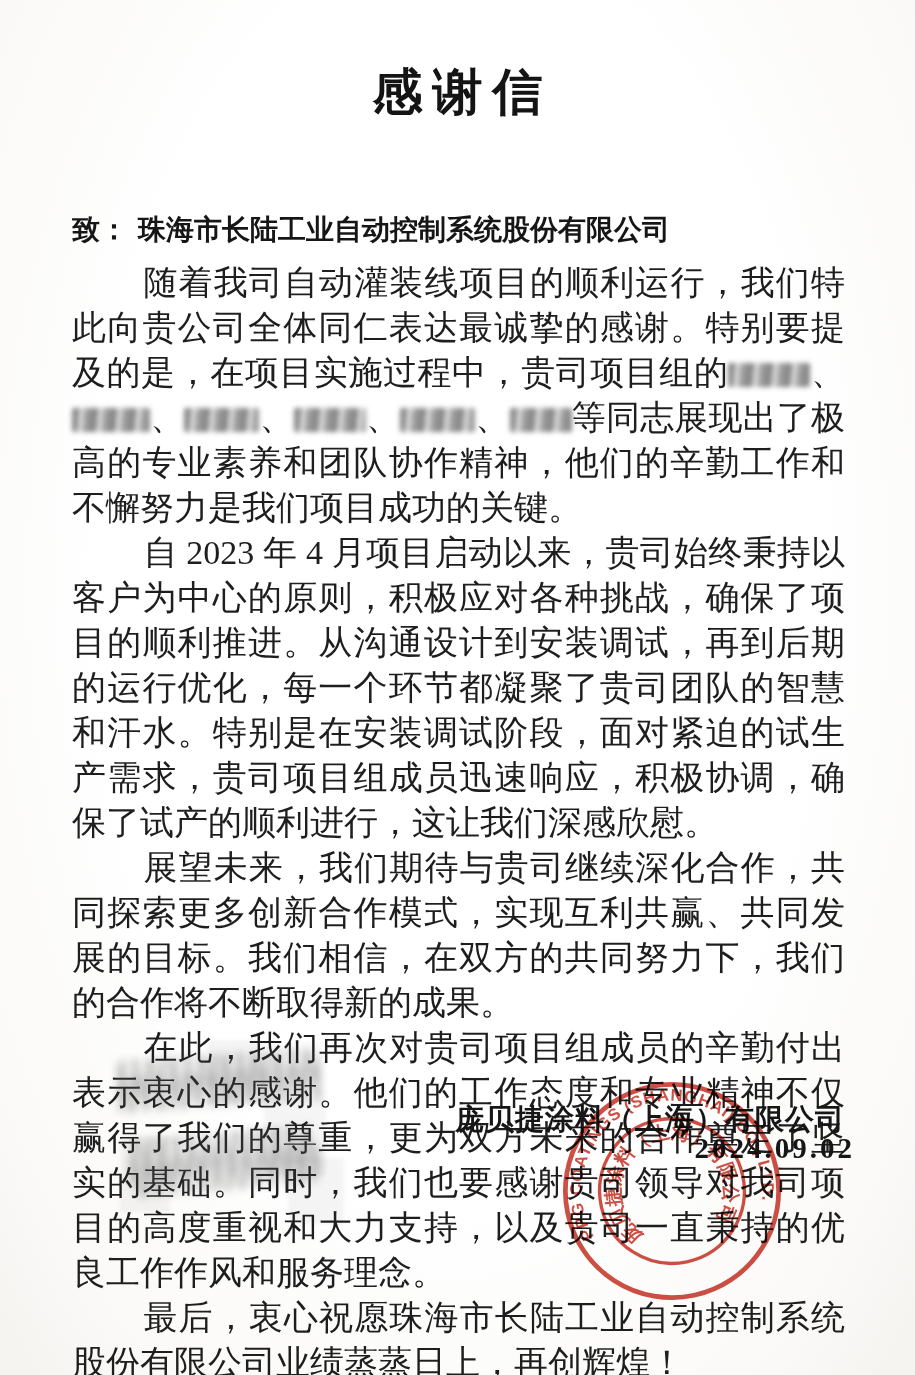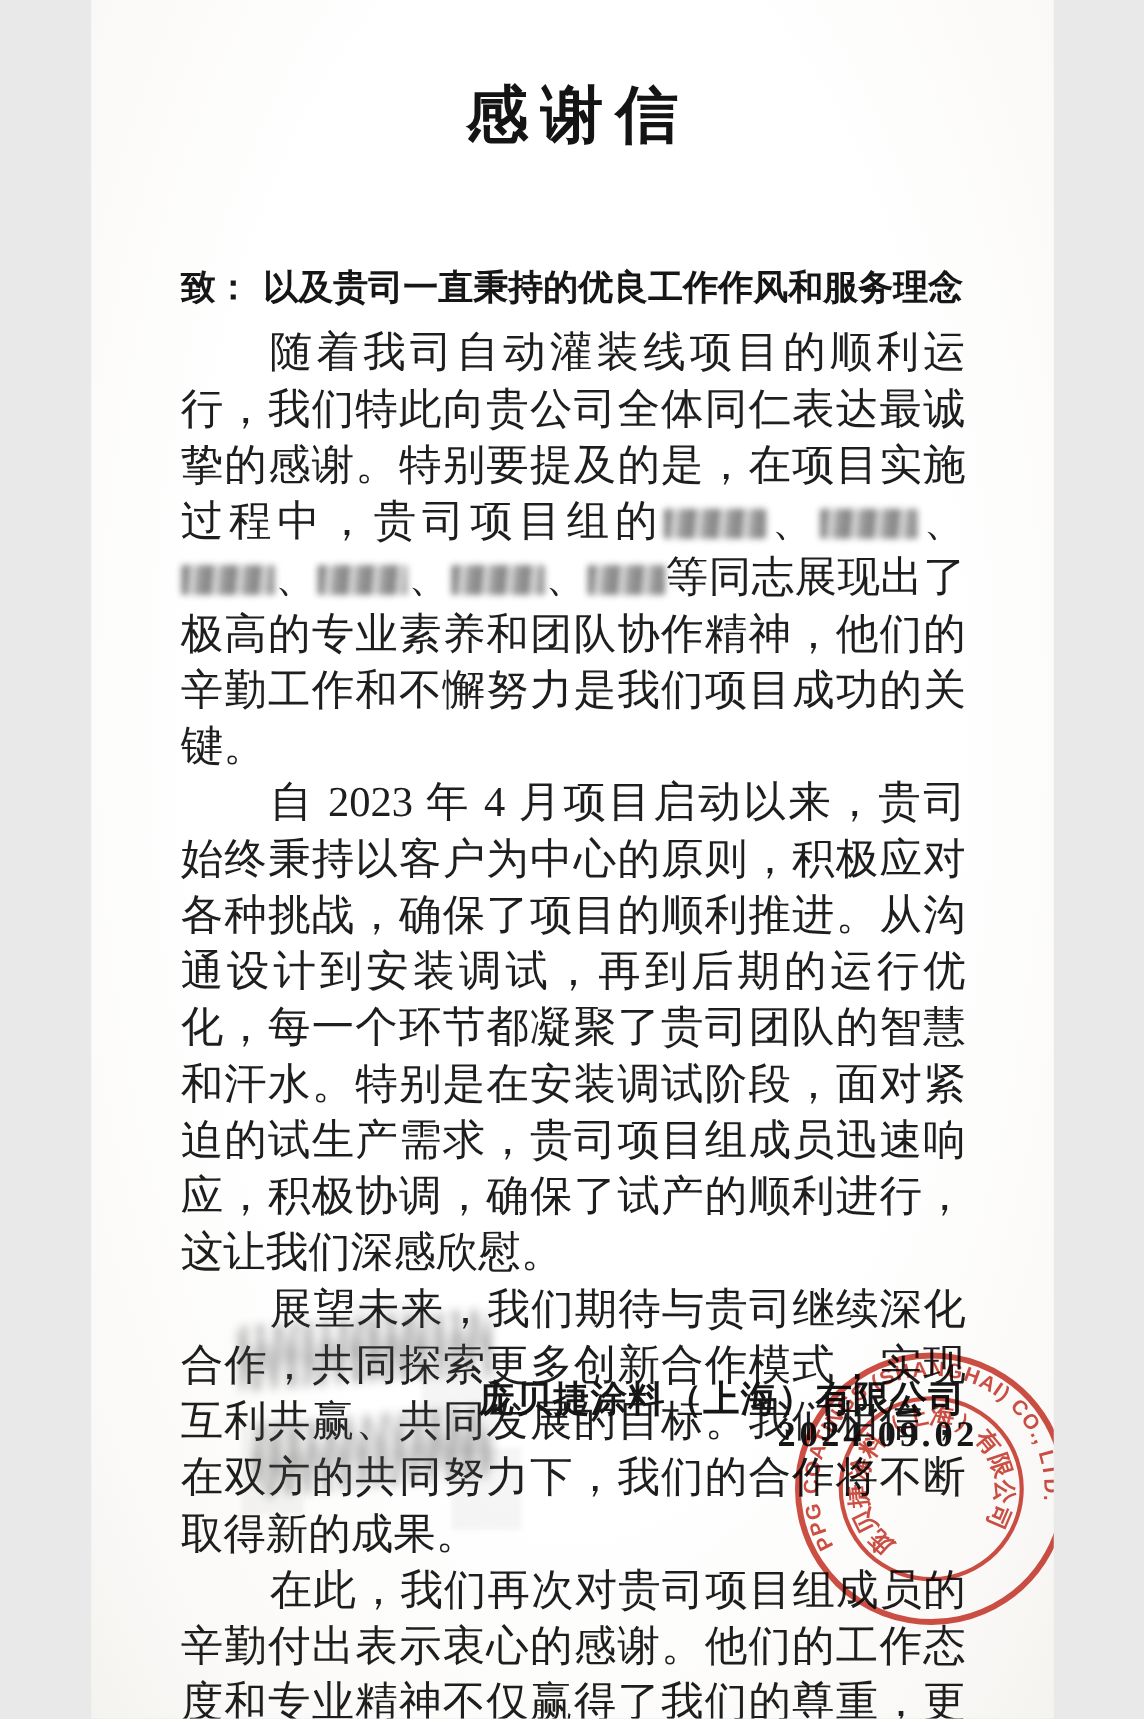--- a/index.html
+++ b/index.html
@@ -1,18 +1,18 @@
 <!DOCTYPE html>
 <html><head>
 <meta charset="utf-8">
 <style>
   html,body { margin:0; padding:0; background:#e9e9e9; }
   .page {
     position:relative;
-    width:770px; height:1375px;
+    width:915px; height:1375px;
     margin:0 auto;
     background: radial-gradient(ellipse at 50% 42%, #ffffff 55%, #faf9f7 85%, #f4f3f0 100%);
     color:#1c1c1c;
     overflow:hidden;
     font-family:"Liberation Serif","DejaVu Serif",serif;
   }
   .title {
     margin:0; padding-top:64px;
     text-align:center;
     font-family:"Liberation Sans","DejaVu Sans",sans-serif;
@@ -86,21 +86,21 @@
   }
 </style>
 </head>
 <body>
 
 <div class="page">
 
   <h1 class="title">感谢信</h1>
 
   <div class="recipient">
-    <span class="recipient-label">致：</span><span>以及贵司一直秉持的优良工作作风和服务理念</span>
+    <span class="recipient-label">致：</span><span>珠海市长陆工业自动控制系统股份有限公司</span>
   </div>
 
   <div class="letter-body">
       <p>随着我司自动灌装线项目的顺利运行，我们特此向贵公司全体同仁表达最诚挚的感谢。特别要提及的是，在项目实施过程中，贵司项目组的<span class="redact" style="width: 82px;"></span>、<span class="redact" style="width: 78px;"></span>、<span class="redact" style="width: 75px;"></span>、<span class="redact" style="width: 72px;"></span>、<span class="redact" style="width: 75px;"></span>、<span class="redact" style="width: 62px;"></span>等同志展现出了极高的专业素养和团队协作精神，他们的辛勤工作和不懈努力是我们项目成功的关键。</p>
       <p>自 2023 年 4 月项目启动以来，贵司始终秉持以客户为中心的原则，积极应对各种挑战，确保了项目的顺利推进。从沟通设计到安装调试，再到后期的运行优化，每一个环节都凝聚了贵司团队的智慧和汗水。特别是在安装调试阶段，面对紧迫的试生产需求，贵司项目组成员迅速响应，积极协调，确保了试产的顺利进行，这让我们深感欣慰。</p>
       <p>展望未来，我们期待与贵司继续深化合作，共同探索更多创新合作模式，实现互利共赢、共同发展的目标。我们相信，在双方的共同努力下，我们的合作将不断取得新的成果。</p>
       <p>在此，我们再次对贵司项目组成员的辛勤付出表示衷心的感谢。他们的工作态度和专业精神不仅赢得了我们的尊重，更为双方未来的合作奠定了坚实的基础。同时，我们也要感谢贵司领导对我司项目的高度重视和大力支持，以及贵司一直秉持的优良工作作风和服务理念。</p>
       <p>最后，衷心祝愿珠海市长陆工业自动控制系统股份有限公司业绩蒸蒸日上，再创辉煌！</p>
     </div>
 

